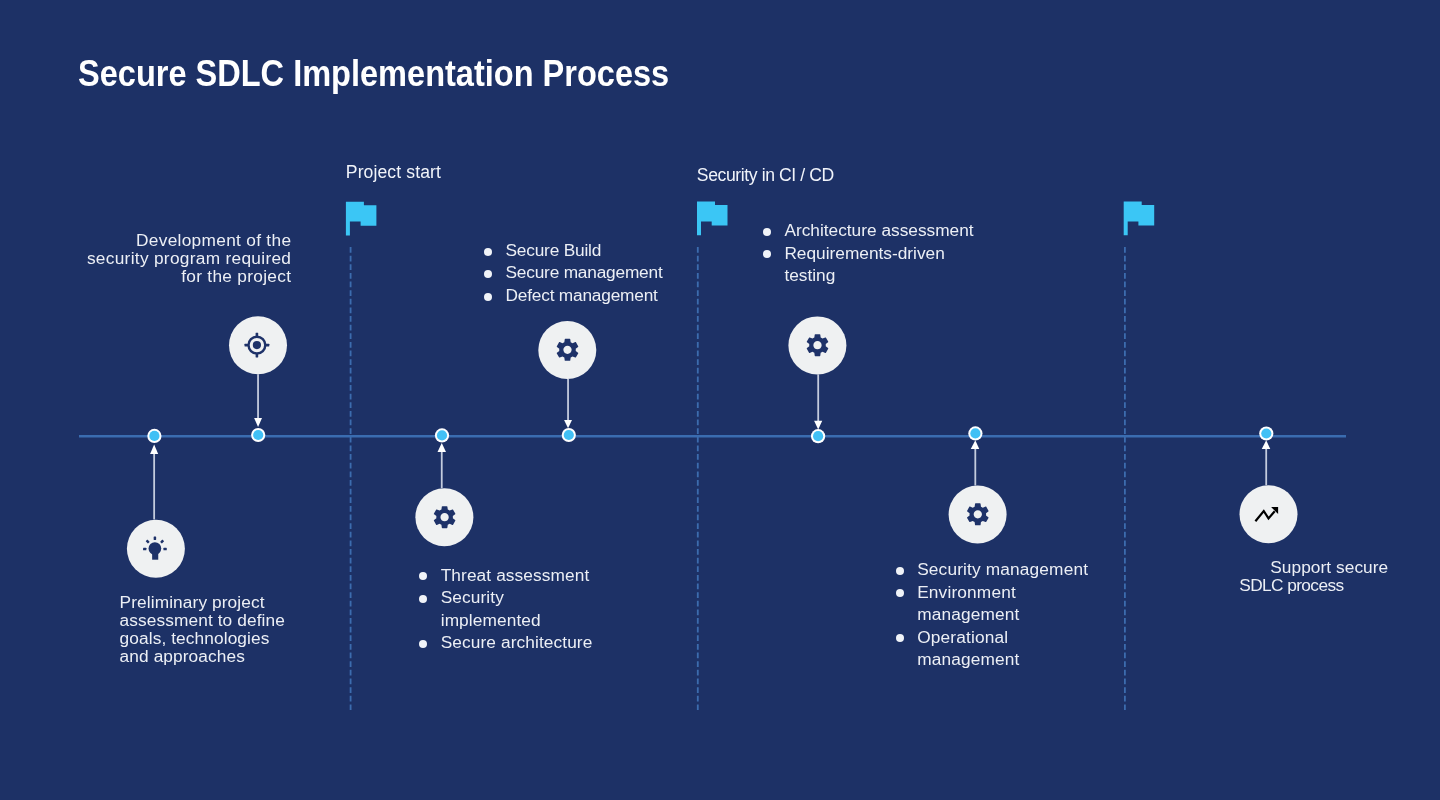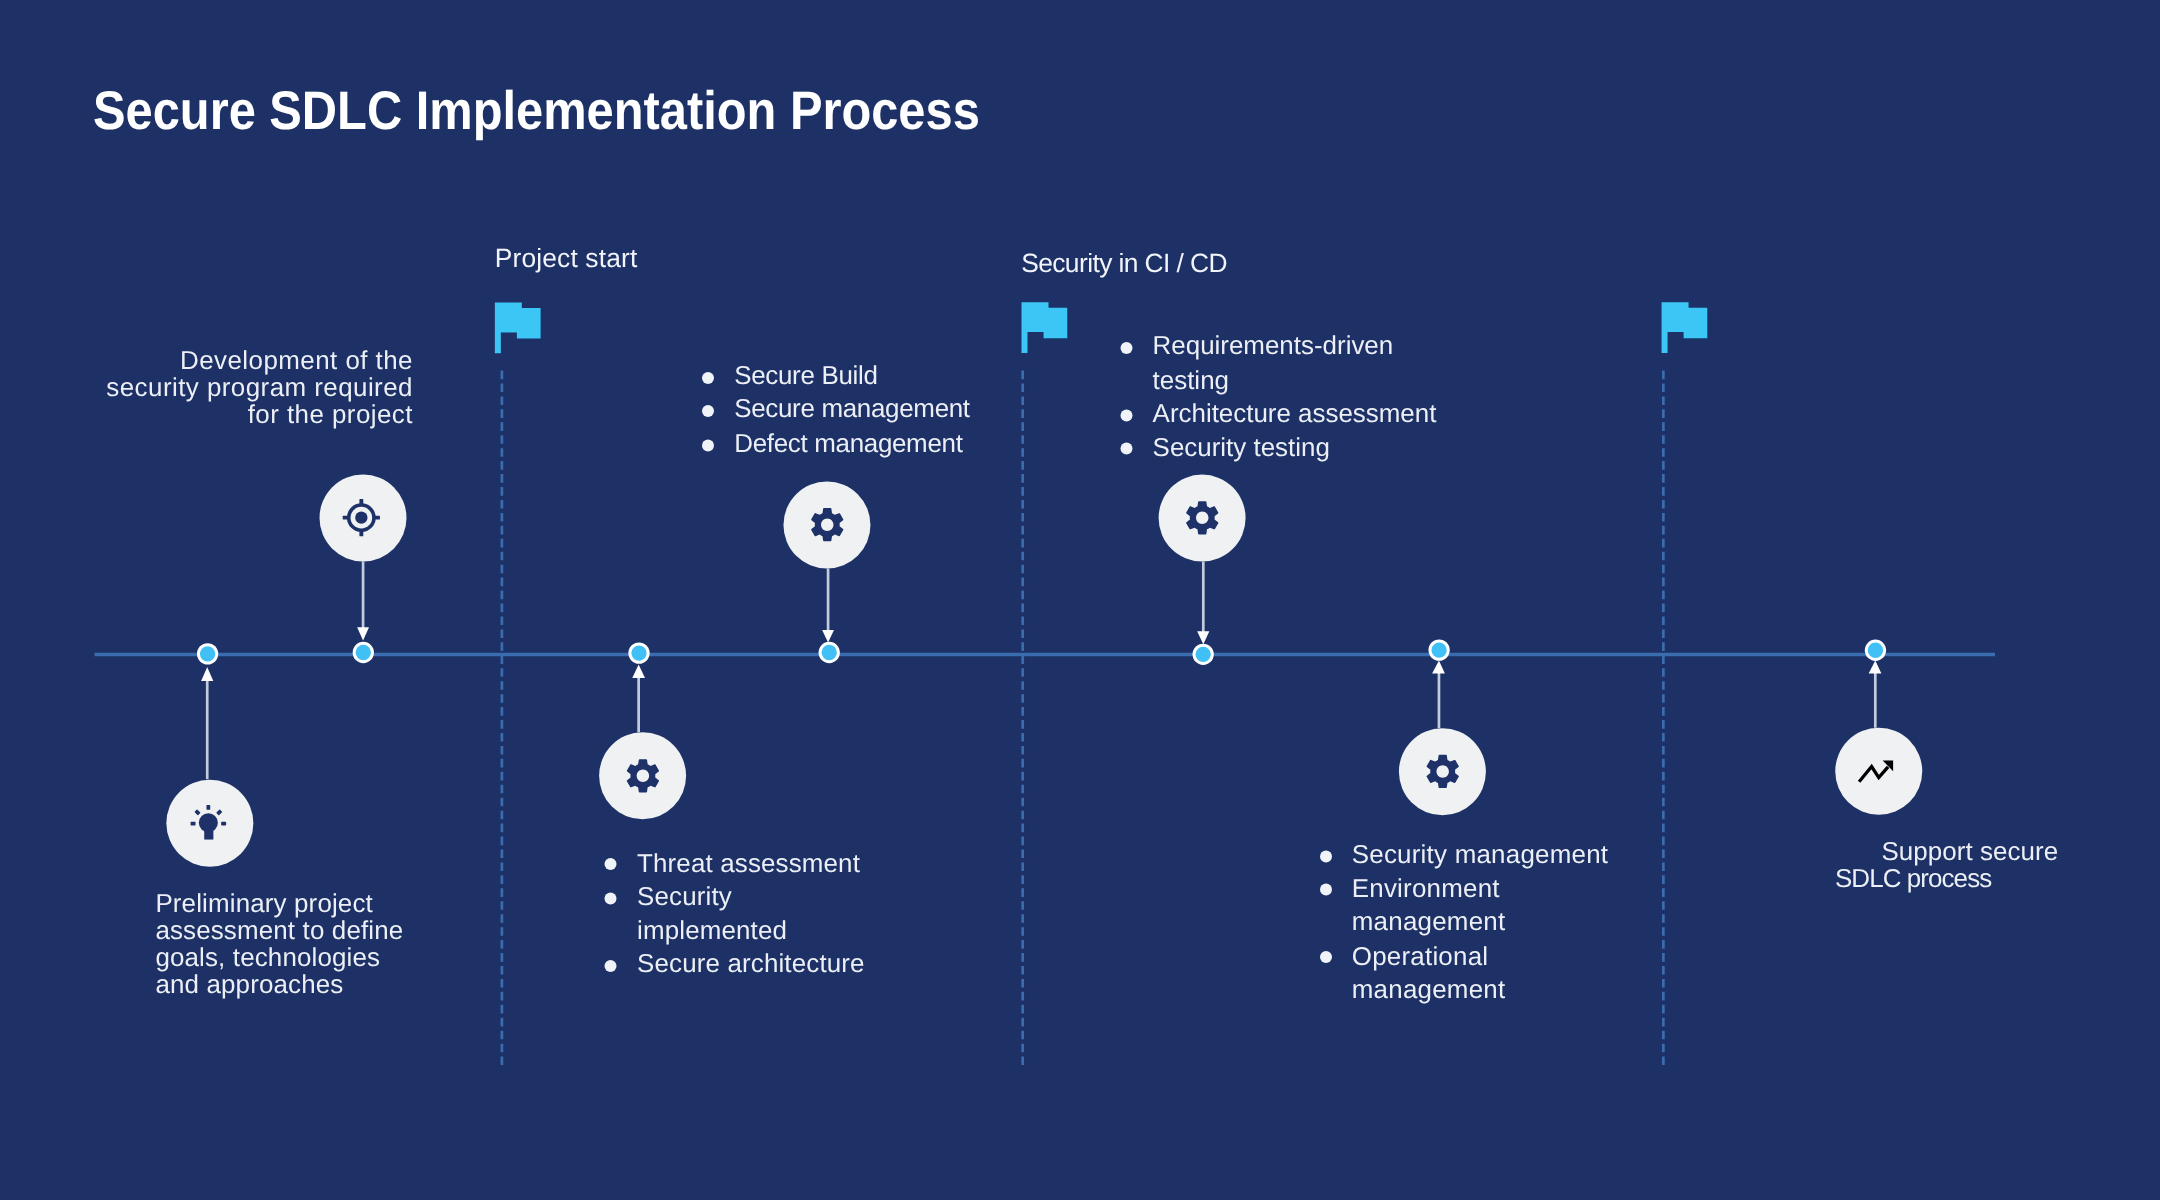--- a/index.html
+++ b/index.html
@@ -2,21 +2,21 @@
 <html><head>
 <meta charset="utf-8">
 <style>
   html,body{margin:0;padding:0;}
   body{
     width:1440px;height:800px;overflow:hidden;position:relative;
     background:#1d3166;
     font-family:"Liberation Sans",sans-serif;
     -webkit-font-smoothing:antialiased;
   }
-  .stage{position:absolute;left:0;top:0;width:1195px;height:800px;transform:translateZ(0);border-radius:28px;}
+  .stage{position:absolute;left:16px;top:0;width:1195px;height:800px;transform:translateZ(0);border-radius:28px;}
   #title{
     position:absolute;left:62.2px;top:52.6px;
     font-size:36.2px;font-weight:700;color:#ffffff;
     letter-spacing:0;white-space:nowrap;line-height:42px;
     transform:scaleX(0.899);transform-origin:left top;
   }
   svg.board{position:absolute;left:0;top:0;width:1440px;height:800px;}
   .cap{
     position:absolute;color:#eceff5;font-size:17.3px;line-height:18px;
     white-space:pre;
@@ -187,24 +187,23 @@
 and approaches</div>
   <div class="cap" style="left:1223.3px;top:558.2px;"><div style="letter-spacing:0.05px;margin-left:31px;">Support secure</div><div style="letter-spacing:-0.6px;">SDLC process</div></div>
 
   <div class="blist" style="left:467.9px;top:239px;letter-spacing:-0.2px;">
     <div class="row"><span class="dot"></span><span class="lbl">Secure Build</span></div>
     <div class="row"><span class="dot"></span><span class="lbl">Secure management</span></div>
     <div class="row"><span class="dot"></span><span class="lbl">Defect management</span></div>
   </div>
 
   <div class="blist" style="left:746.8px;top:219.3px;">
+    <div class="row"><span class="dot"></span><span class="lbl">Architecture assessment</span></div>
     <div class="row"><span class="dot"></span><span class="lbl">Requirements-driven
 testing</span></div>
-    <div class="row"><span class="dot"></span><span class="lbl">Architecture assessment</span></div>
-    <div class="row"><span class="dot"></span><span class="lbl">Security testing</span></div>
   </div>
 
   <div class="blist" style="left:403.1px;top:563.7px;letter-spacing:0.1px;">
     <div class="row"><span class="dot"></span><span class="lbl">Threat assessment</span></div>
     <div class="row"><span class="dot"></span><span class="lbl">Security
 implemented</span></div>
     <div class="row"><span class="dot"></span><span class="lbl">Secure architecture</span></div>
   </div>
 
   <div class="blist" style="left:879.6px;top:558.3px;letter-spacing:0.15px;">

